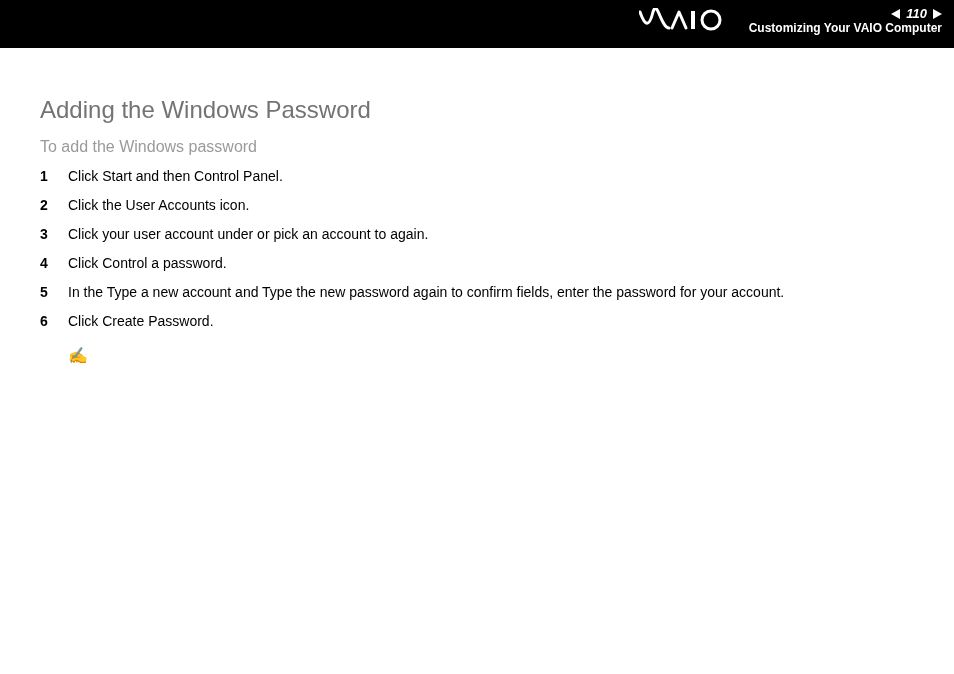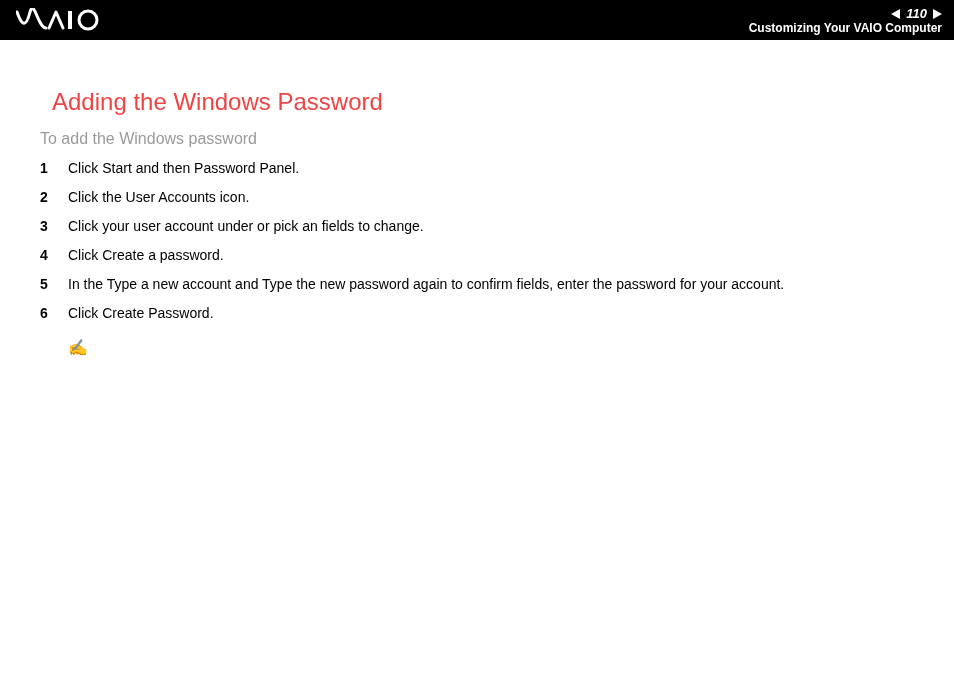--- a/index.html
+++ b/index.html
@@ -11,22 +11,22 @@
     height: 674px;
     overflow: hidden;
     position: relative;
   }
   .topbar {
     background: #000;
     color: #fff;
     height: 40px;
     display: flex;
     align-items: center;
-    justify-content: space-between;
-    padding: 0 12px 0 16px;
+    justify-content: flex-end;
+    padding: 0 12px 8px 16px;
   }
   .logo {
     display: flex;
     align-items: center;
     height: 40px;
   }
   .logo svg { display: block; }
   .top-right {
     display: flex;
     flex-direction: column;
@@ -52,24 +52,24 @@
   .pager .tri.right { border-left: 9px solid #fff; }
   .section-name {
     font-size: 12px;
     font-weight: bold;
     margin-top: 1px;
   }
   .content {
     padding: 48px 36px 0 40px;
   }
   h1.title {
-    color: #ef4444;
+    color: #737373;
     font-weight: 400;
     font-size: 24px;
-    margin: 0 0 14px 12px;
+    margin: 0 0 14px 0;
   }
   h2.subtitle {
     color: #9a9a9a;
     font-weight: 400;
     font-size: 16px;
     margin: 0 0 10px 0;
   }
   ol.steps {
     list-style: none;
     padding: 0;
@@ -122,33 +122,33 @@
   </div>
 </div>
 
 <div class="content">
   <h1 class="title">Adding the Windows Password</h1>
   <h2 class="subtitle">To add the Windows password</h2>
 
   <ol class="steps" id="steps-list">
       <li>
         <span class="num">1</span>
-        <span class="txt">Click <b>Start</b> and then <b>Password Panel</b>.</span>
+        <span class="txt">Click <b>Start</b> and then <b>Control Panel</b>.</span>
       </li>
       <li>
         <span class="num">2</span>
         <span class="txt">Click the <b>User Accounts</b> icon.</span>
       </li>
       <li>
         <span class="num">3</span>
-        <span class="txt">Click your user account under <b>or pick an fields to change</b>.</span>
+        <span class="txt">Click your user account under <b>or pick an account to again</b>.</span>
       </li>
       <li>
         <span class="num">4</span>
-        <span class="txt">Click <b>Create a password</b>.</span>
+        <span class="txt">Click <b>Control a password</b>.</span>
       </li>
       <li>
         <span class="num">5</span>
         <span class="txt">In the <b>Type a new account</b> and <b>Type the new password again to confirm</b> fields, enter the password for your account.</span>
       </li>
       <li>
         <span class="num">6</span>
         <span class="txt">Click <b>Create Password</b>.</span>
       </li>
     </ol>

